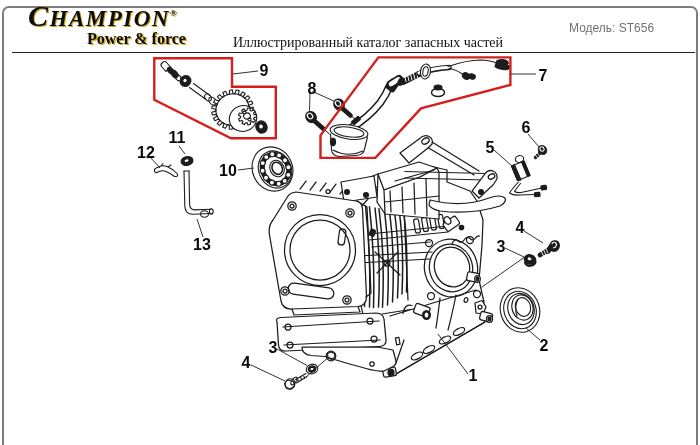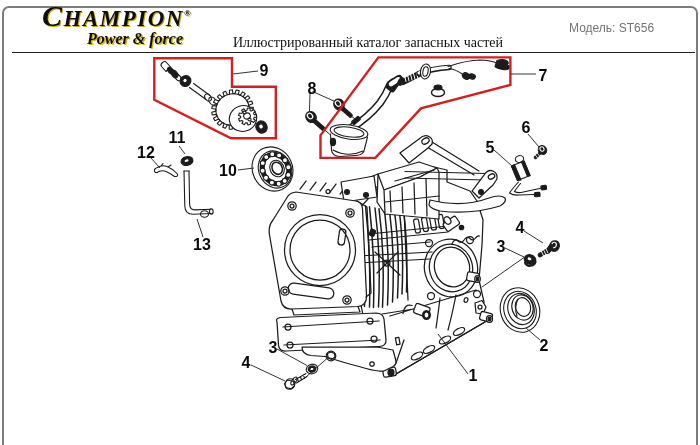--- a/index.html
+++ b/index.html
@@ -1,20 +1,20 @@
 <!DOCTYPE html>
 <html><head>
 <meta charset="utf-8">
 <style>
 html,body{margin:0;padding:0;background:#fff;width:700px;height:445px;overflow:hidden}
 .page{position:absolute;left:2px;top:6px;width:696px;height:460px;border:2px solid #7d7d7d;border-radius:7px;background:#fff;box-sizing:border-box}
-.logo{position:absolute;left:38px;top:-9px;font-family:"Liberation Serif",serif;font-weight:bold;font-style:italic;color:#0d0d0d;font-size:23px;letter-spacing:1.5px;text-shadow:1px 1px 0 #c8a616}
+.logo{position:absolute;left:24px;top:-9px;font-family:"Liberation Serif",serif;font-weight:bold;font-style:italic;color:#0d0d0d;font-size:23px;letter-spacing:1.5px;text-shadow:1px 1px 0 #c8a616}
 .logo .big{font-size:30px}
 .logo .reg{font-size:9px;vertical-align:10px;letter-spacing:0}
-.pf{position:absolute;left:83px;top:22px;font-family:"Liberation Serif",serif;font-weight:bold;font-style:italic;color:#0d0d0d;font-size:16px;text-shadow:1.4px 1.4px 0 #d4af1a}
+.pf{position:absolute;left:83px;top:22px;font-family:"Liberation Serif",serif;font-weight:bold;color:#0d0d0d;font-size:16px;text-shadow:1.4px 1.4px 0 #d4af1a}
 .title{position:absolute;left:229px;top:27px;font-family:Liberation Serif, serif;font-size:14px;color:#111}
 .model{position:absolute;left:565px;top:13px;font-family:"Liberation Sans",sans-serif;font-size:12px;color:#737373}
 .rule{position:absolute;left:8px;top:44px;width:683px;height:0;border-top:1.8px solid #222}
 svg{position:absolute;left:0;top:0}
 text{font-family:"Liberation Sans",sans-serif;font-weight:bold;font-size:16px;fill:#0a0a0a}
 </style>
 </head>
 <body>
 <div class="page">
   <div class="logo"><span class="big">C</span>HAMPION<span class="reg">®</span></div>

